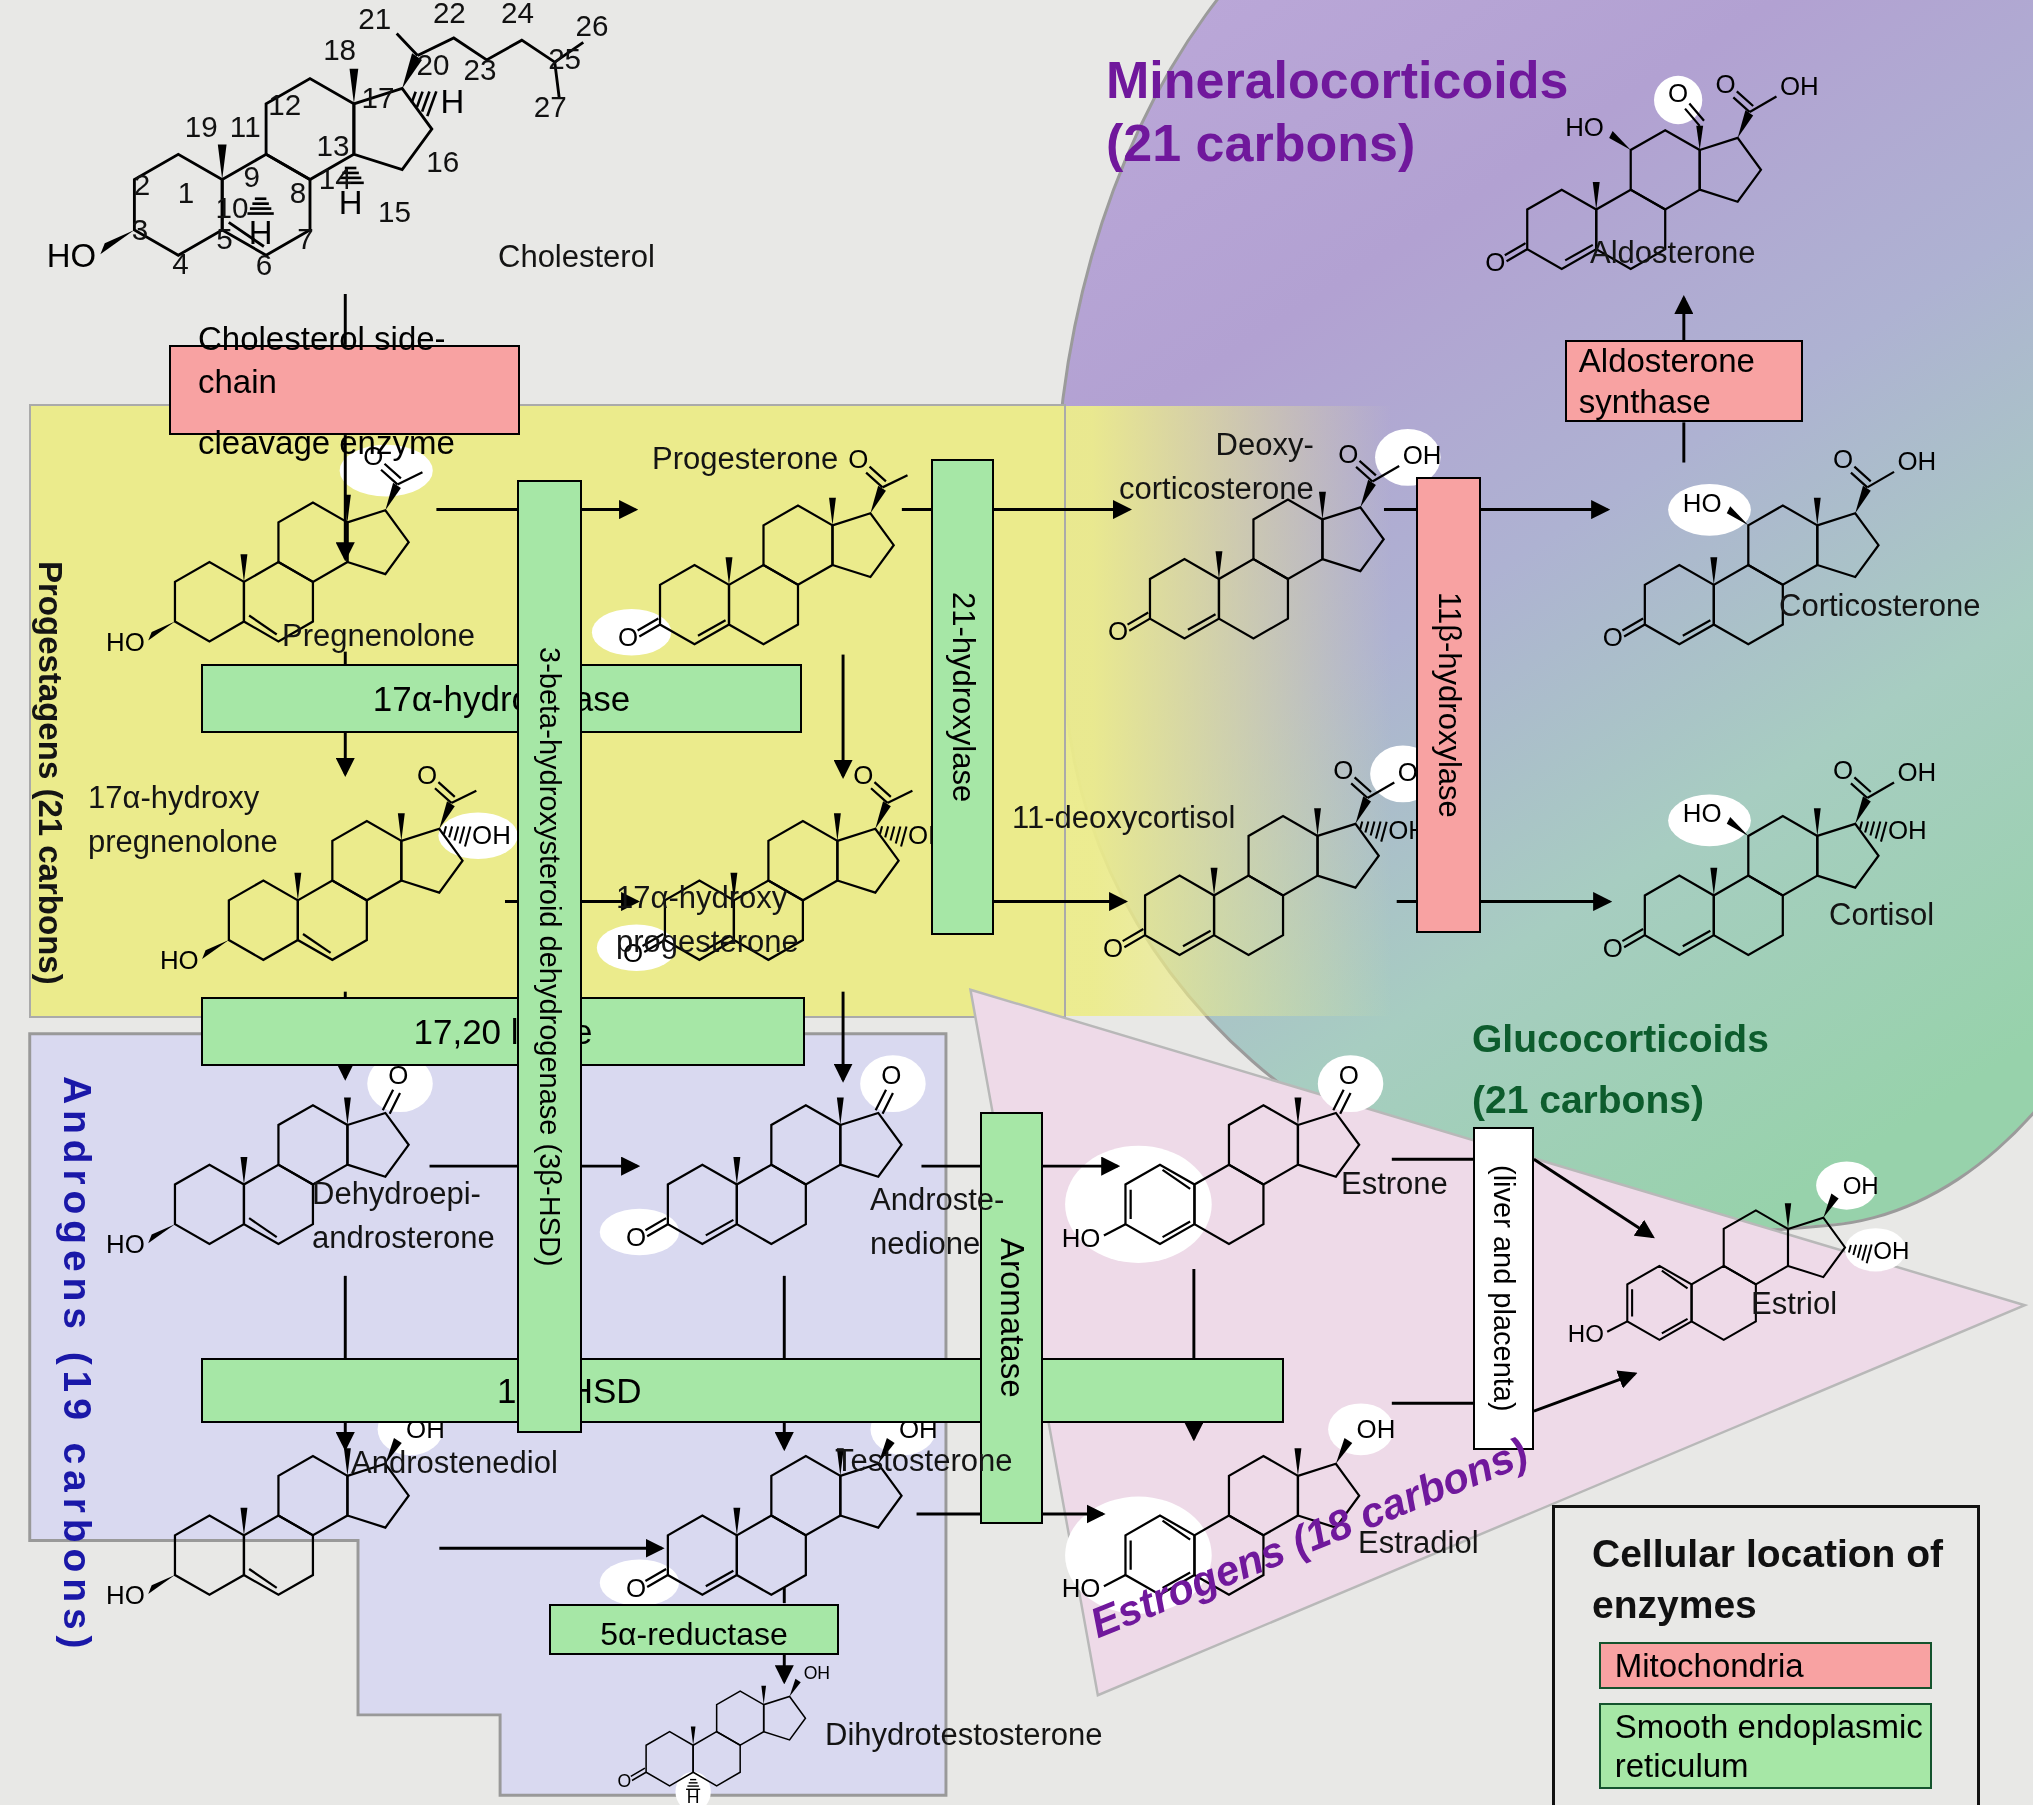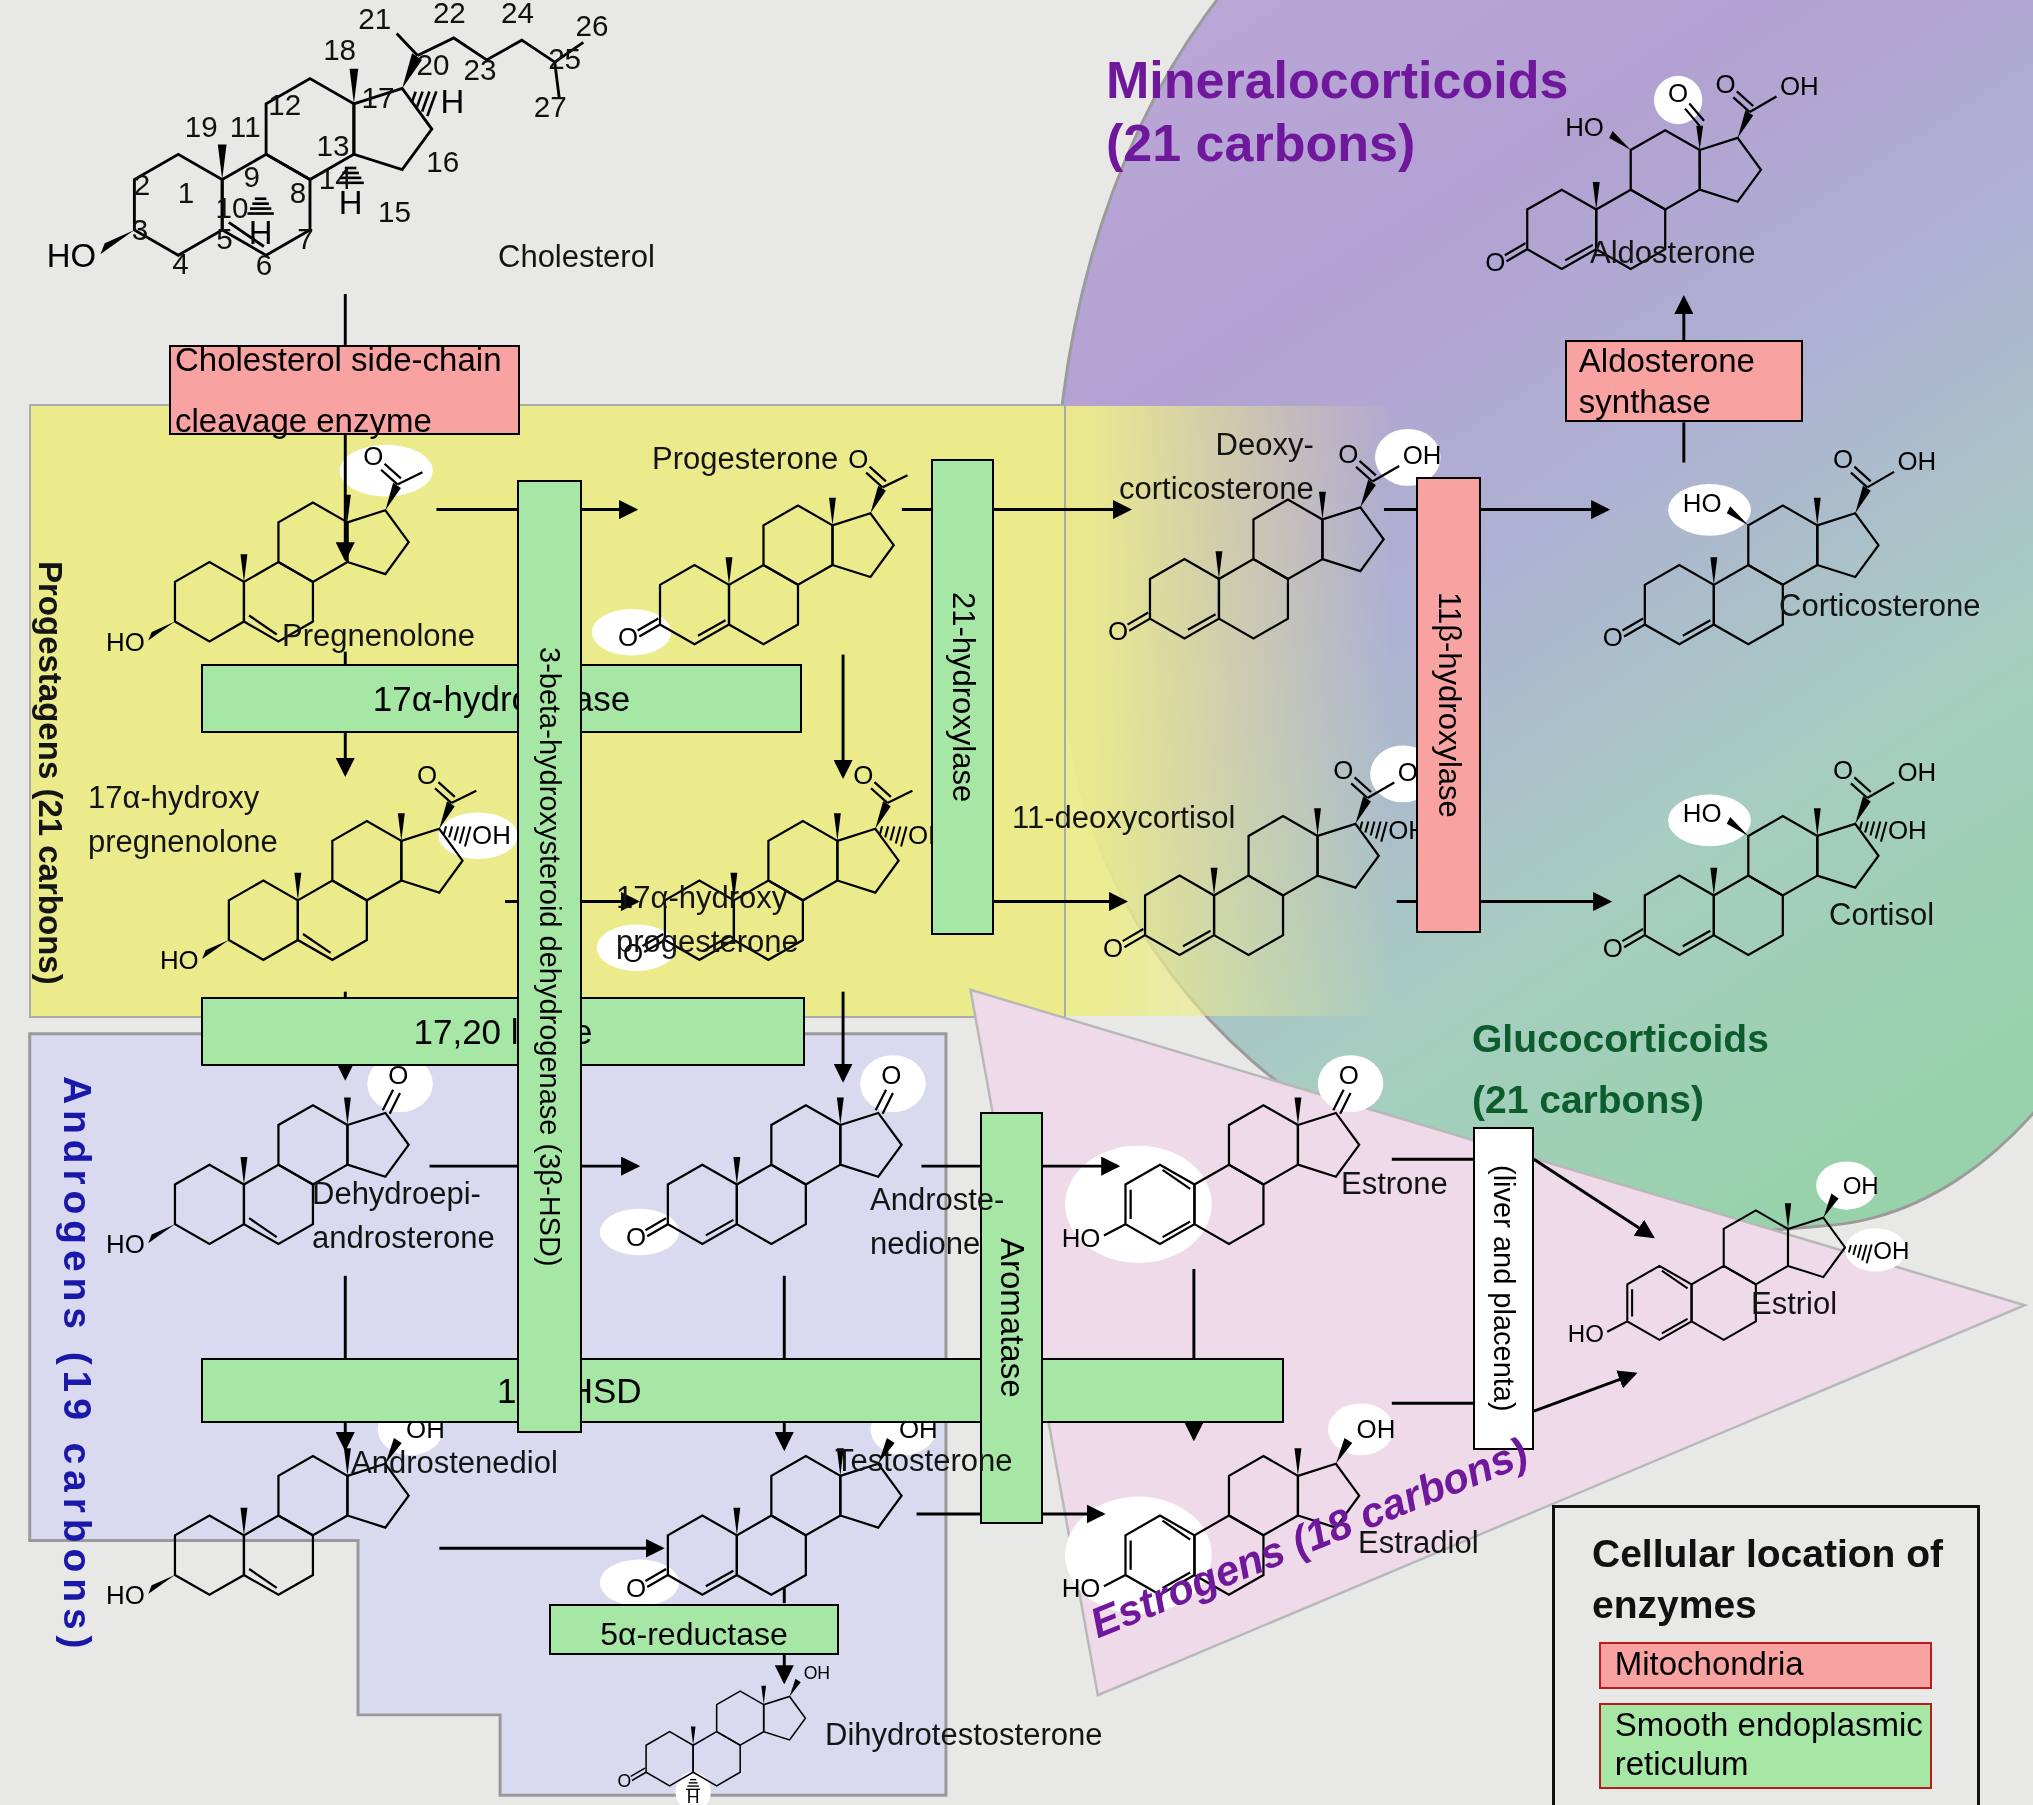--- a/index.html
+++ b/index.html
@@ -13,22 +13,22 @@
   .ebox{position:absolute;border:2.5px solid #000;color:#000;box-sizing:border-box;}
   .ebox span{display:block;}
   .hbox{display:flex;flex-direction:column;justify-content:center;}
   .vbar{display:flex;align-items:center;justify-content:center;}
   .vtext{writing-mode:vertical-rl;white-space:nowrap;}
   .rlabel{position:absolute;font-weight:bold;white-space:nowrap;}
   .rlabel span{display:block;}
   #legend{position:absolute;left:1552px;top:1505px;width:428px;height:312px;
      border:3.9px solid #111;background:#e8e8e6;box-sizing:border-box;}
   #legend .title{margin:19.6px 0 0 37px;font-size:39px;font-weight:bold;line-height:51px;color:#111;}
-  .swatch{position:absolute;left:44px;border:2px solid #b91c1c;font-size:33px;color:#000;
-     box-sizing:border-box;padding-left:13.7px;display:flex;flex-direction:column;justify-content:flex-start;line-height:39px;}
+  .swatch{position:absolute;left:44px;border:2px solid #14532d;font-size:33px;color:#000;
+     box-sizing:border-box;padding-left:13.7px;display:flex;flex-direction:column;justify-content:center;line-height:39px;}
 </style>
 </head>
 <body>
 
 <div id="canvas">
 
   <div class="abs" id="blob" style="left:1051px;top:-196px;width:1166px;height:1431px;border:3.9px solid #9b9b9b;
               border-radius:48% 52% 40% 60%/55% 45% 58% 42%;transform:rotate(-5deg);
               background:linear-gradient(152deg,#bda9da 6%,#b2a1d2 30%,#aeb2d2 48%,#a7cdc1 66%,#97d2ab 86%);"></div>
 
@@ -437,21 +437,21 @@
         <line x1="1218" y1="1295" x2="1218" y2="1468" marker-end="url(#ah)"></line>
         <line x1="800" y1="1620" x2="800" y2="1636"></line>
         <line x1="800" y1="1688" x2="800" y2="1716" marker-end="url(#ah)"></line>
         <line x1="1420" y1="1183" x2="1503" y2="1183"></line>
         <line x1="1565" y1="1183" x2="1686" y2="1262" marker-end="url(#ah)"></line>
         <line x1="1420" y1="1432" x2="1503" y2="1432"></line>
         <line x1="1565" y1="1440" x2="1668" y2="1402" marker-end="url(#ah)"></line>
       </g>
   </svg>
 
-  <div class="ebox hbox" style="left: 169px; top: 345px; width: 351px; height: 90px; font-size: 33px; line-height: 43px; padding-left: 4px; background-color: rgb(248, 162, 162); gap: 18px;">
+  <div class="ebox hbox" style="left: 169px; top: 345px; width: 351px; height: 90px; font-size: 33px; line-height: 43px; padding-left: 27px; background-color: rgb(248, 162, 162); gap: 18px;">
     <span>Cholesterol side-chain</span>
     <span>cleavage enzyme</span>
   </div>
 
   <div class="ebox hbox" style="left: 201px; top: 664px; width: 601px; height: 69px; font-size: 35px; text-align: center; background-color: rgb(166, 231, 166);">
     <span>17α-hydroxylase</span>
   </div>
 
   <div class="ebox hbox" style="left: 201px; top: 997px; width: 604px; height: 69px; font-size: 35px; text-align: center; background-color: rgb(166, 231, 166);">
     <span>17,20 lyase</span>

